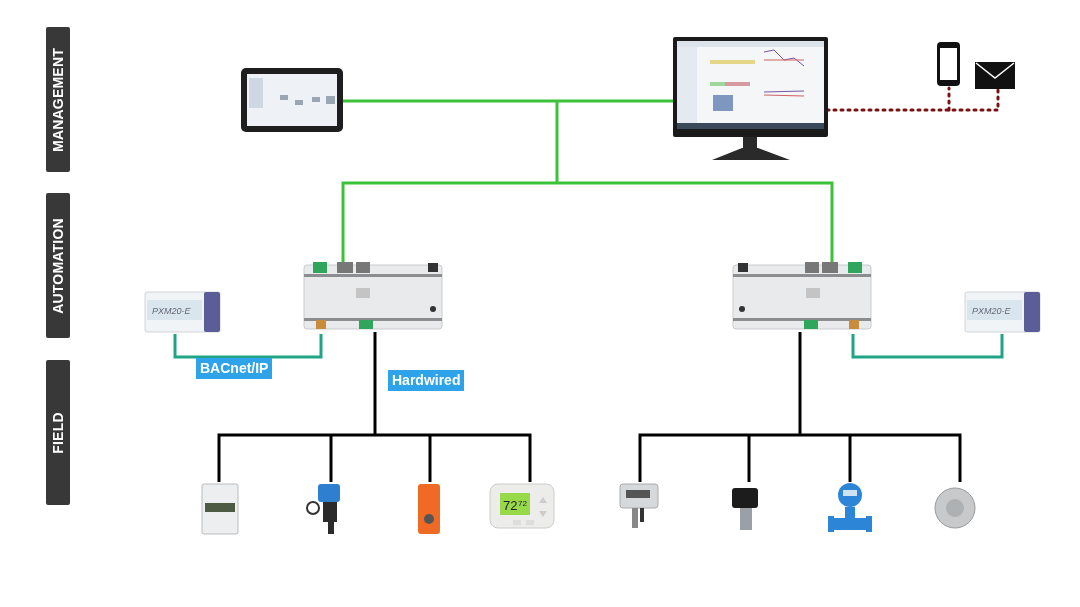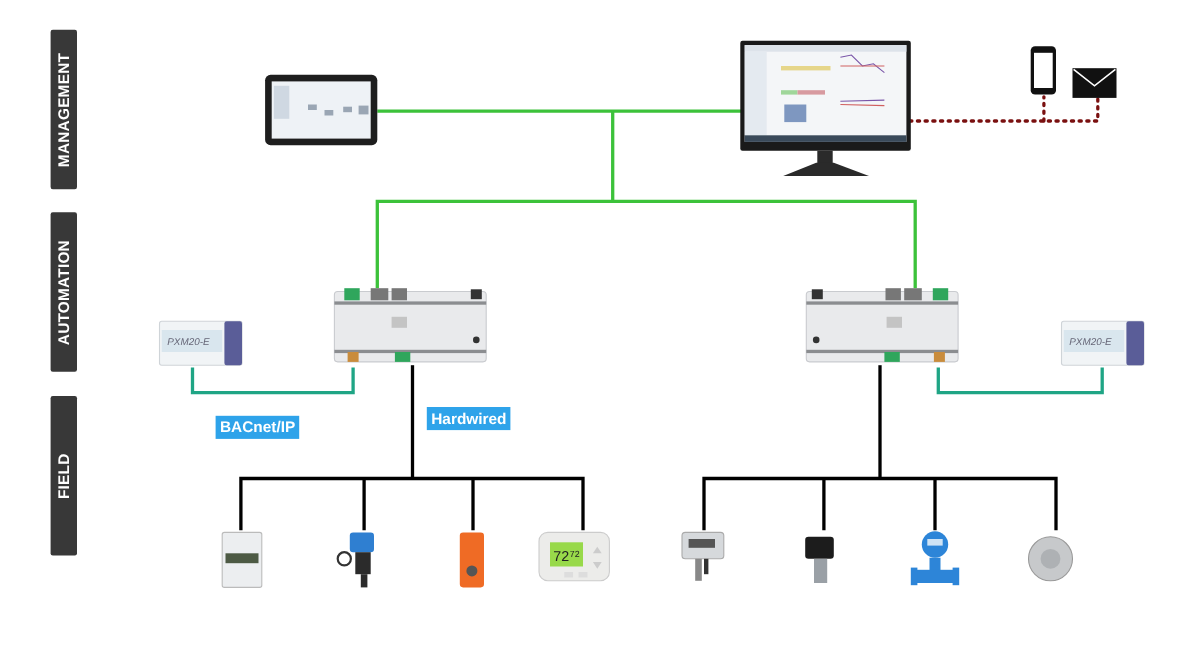--- a/index.html
+++ b/index.html
@@ -4,21 +4,21 @@
 <style>
   html,body{margin:0;padding:0;background:#ffffff;}
   body{width:1080px;height:607px;position:relative;overflow:hidden;font-family:"Liberation Sans",sans-serif;}
   .layer-label{position:absolute;left:46px;width:24px;background:#383838;border-radius:2px;}
   .layer-label span{position:absolute;left:50%;top:50%;transform:translate(-50%,-50%) rotate(-90deg);color:#fff;font-weight:bold;font-size:14px;white-space:nowrap;letter-spacing:0.2px;}
   #lbl-mgmt{top:27px;height:145px;}
   #lbl-auto{top:193px;height:145px;}
   #lbl-field{top:360px;height:145px;}
   svg.net{position:absolute;left:0;top:0;}
   .tag{position:absolute;background:#2ea3ea;color:#fff;font-weight:bold;font-size:14px;padding:2px 4px;line-height:17px;}
-  #tag-bacnet{left:196px;top:378px;}
+  #tag-bacnet{left:196px;top:358px;}
   #tag-hard{left:388px;top:370px;text-align:center;}
 </style>
 </head>
 <body>
 
 <div class="layer-label" id="lbl-mgmt">
     <span>MANAGEMENT</span>
   </div>
 <div class="layer-label" id="lbl-auto">
     <span>AUTOMATION</span>

